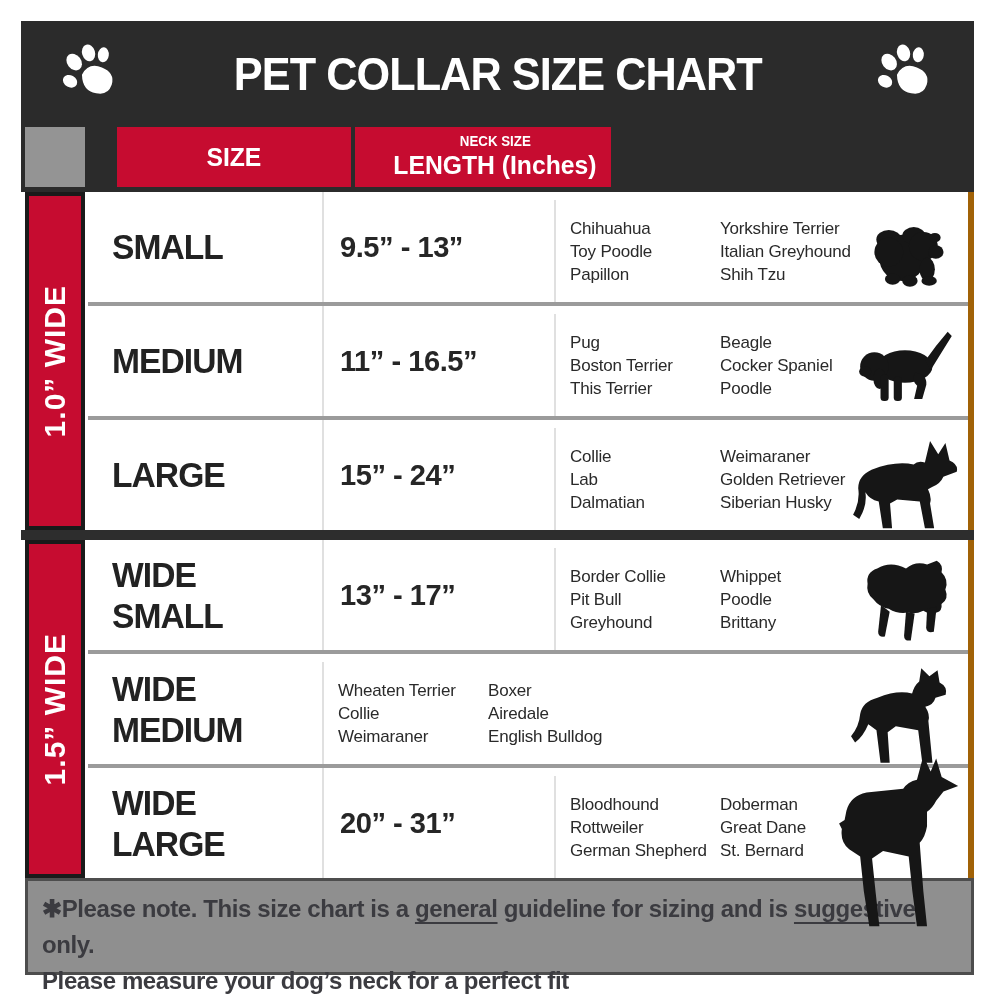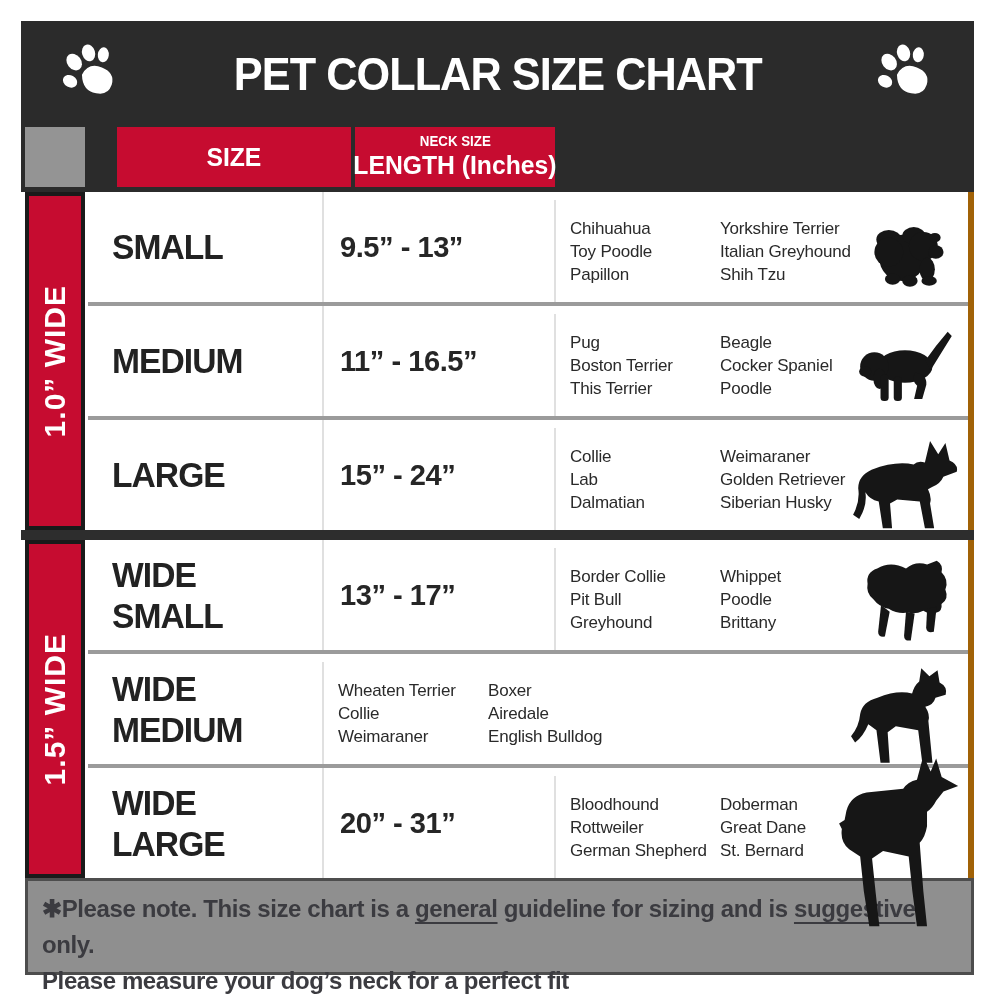--- a/index.html
+++ b/index.html
@@ -13,21 +13,21 @@
   .title{color:#ffffff;font-size:46px;font-weight:bold;letter-spacing:-1px;
          transform:scaleX(0.94);transform-origin:center;white-space:nowrap;}
   .paw{width:62px;height:60px;transform:rotate(-12deg);}
 
   
   .header-row{background:#2b2b2b;display:flex;gap:4px;padding:0 0 5px 4px;}
   .hcell{height:60px;display:flex;flex-direction:column;align-items:center;
          justify-content:center;color:#ffffff;}
   .h-corner{width:60px;background:#949494;}
   .h-size{width:234px;background:#c60c30;margin-left:28px;}
-  .h-len{width:200px;background:#c60c30;}
+  .h-len{width:232px;background:#c60c30;padding-left:24px;}
   .h-breeds{flex:1;background:#c60c30;}
   .hlabel{font-size:26px;font-weight:bold;transform:scaleX(0.95);white-space:nowrap;}
   .hsmall{font-size:14px;font-weight:bold;transform:scaleX(0.95);margin-bottom:1px;white-space:nowrap;}
 
   
   .section{display:flex;}
   .strip{width:60px;margin-left:4px;box-sizing:border-box;background:#c60c30;
          border:4px solid #1a1a1a;display:flex;align-items:center;justify-content:center;}
   .strip-label{writing-mode:vertical-rl;transform:rotate(180deg);color:#ffffff;
                font-size:30px;font-weight:bold;letter-spacing:1px;white-space:nowrap;}

